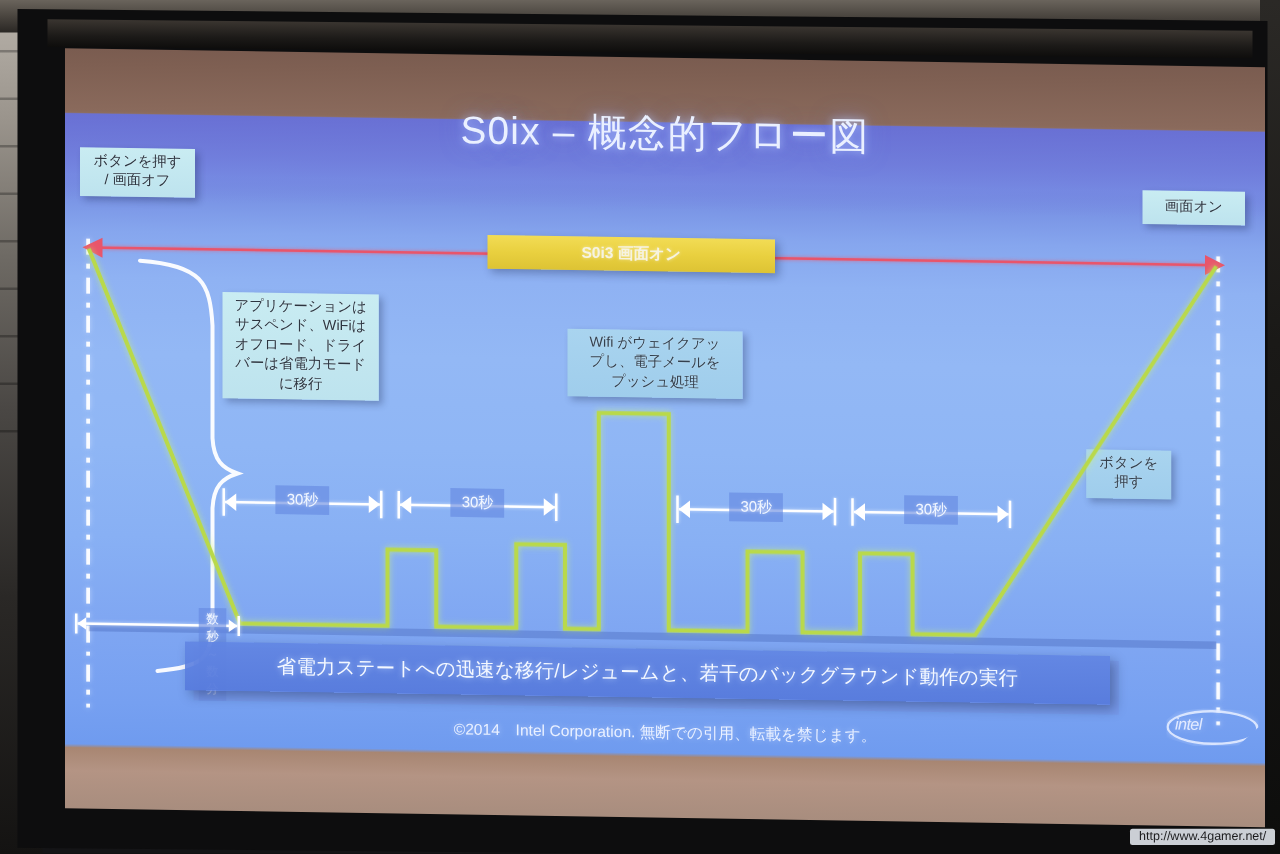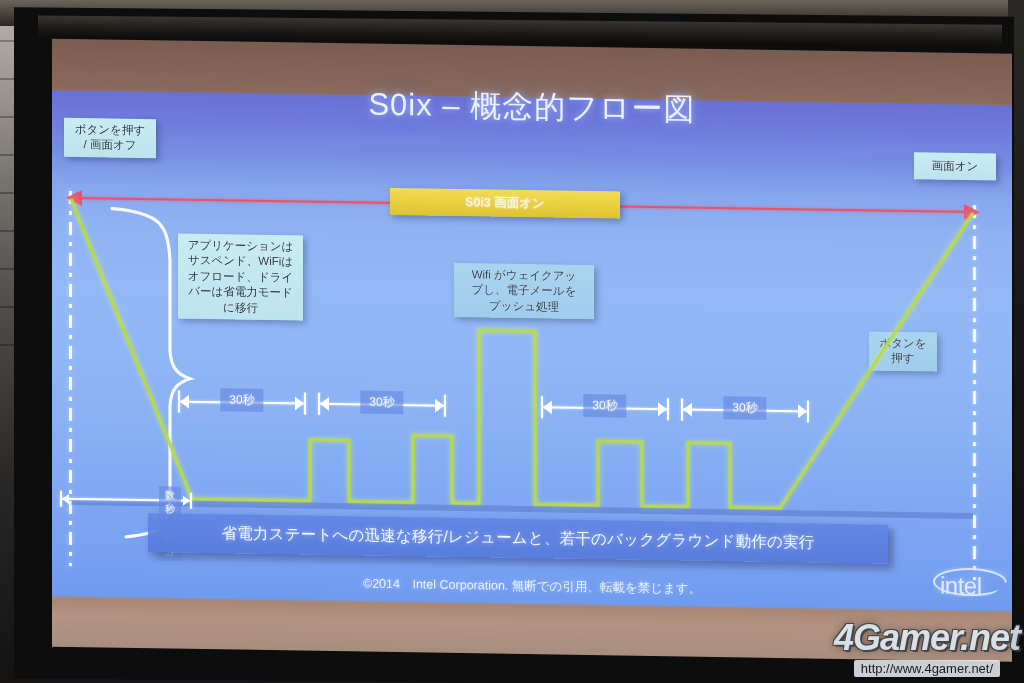--- a/index.html
+++ b/index.html
@@ -199,21 +199,22 @@
 
   
   #copyright {
     position: absolute; left: 0; width: 100%;
     text-align: center; color: #e9f0ff; font-size: 12.5px;
     text-shadow: 0 0 5px rgba(180,205,255,0.9);
   }
   #intel-logo {
     position: absolute;
     color: #e2eaff;
-    font-size: 24px;
+    font-size: 13px;
+    font-style: italic;
     letter-spacing: -0.5px;
     text-shadow: 0 0 6px rgba(180,205,255,0.9);
   }
   #intel-logo .swoosh {
     position: absolute; left: -7px; top: -4px;
     width: 74px; height: 28px;
     border: 2px solid rgba(226,234,255,0.92);
     border-radius: 50%;
     clip-path: polygon(0% 30%, 12% 4%, 40% -4%, 100% 0%, 100% 46%, 78% 100%, 30% 104%, 0% 82%);
     box-shadow: 0 0 5px rgba(180,205,255,0.7);
@@ -231,21 +232,21 @@
     text-shadow: 2px 2px 0 #3a3a3c, -1px -1px 0 #3a3a3c,
                  1px -1px 0 #3a3a3c, -1px 1px 0 #3a3a3c,
                  0 0 10px rgba(0,0,0,0.6);
     opacity: 0.88;
   }
   #wm-url {
     display: inline-block;
     margin-top: 1px;
     background: rgba(235,240,246,0.86);
     color: #1b1b1d;
-    font-size: 13px;
+    font-size: 10px;
     padding: 1px 7px;
     border-radius: 2px;
   }
 
   svg { overflow: visible; }
 </style>
 </head>
 <body>
 
 <div id="room">
@@ -301,21 +302,21 @@
       <div>バーは省電力モード</div>
       <div>に移行</div>
     </div>
 
     <div class="callout blueish" style="left:402px; top:218px; width:140px;">
       <div>Wifi がウェイクアッ</div>
       <div>プし、電子メールを</div>
       <div>プッシュ処理</div>
     </div>
 
-    <div class="callout blueish" style="left:817px; top:280px; width:68px;">
+    <div class="callout blueish" style="left:817px; top:308px; width:68px;">
       <div>ボタンを</div>
       <div>押す</div>
     </div>
 
     <svg style="position:absolute; left:40px; top:160px; width:300px; height:345px;">
       <path d="M 20 9 C 70 12, 76 26, 78 60 L 78 150 C 79 168, 86 174, 98 178
                C 86 182, 79 188, 78 206 L 78 300 C 76 327, 70 333, 34 337" fill="none" stroke="#ffffff" stroke-width="3.2" stroke-linecap="round" opacity="0.95"></path>
     </svg>
 
     <svg style="position:absolute; left:0; top:0; width:960px; height:608px;">
@@ -379,17 +380,16 @@
 
     <div id="intel-logo" style="left:888px; top:519px;">
       <span class="swoosh"></span>
       <span>intel</span>
     </div>
 
   </div>
 </div>
 
 <div id="watermark">
-  <div id="wm-logo">4Gamer.net</div>
   <div>
     <span id="wm-url">http://www.4gamer.net/</span>
   </div>
 </div>
 
 </body></html>

